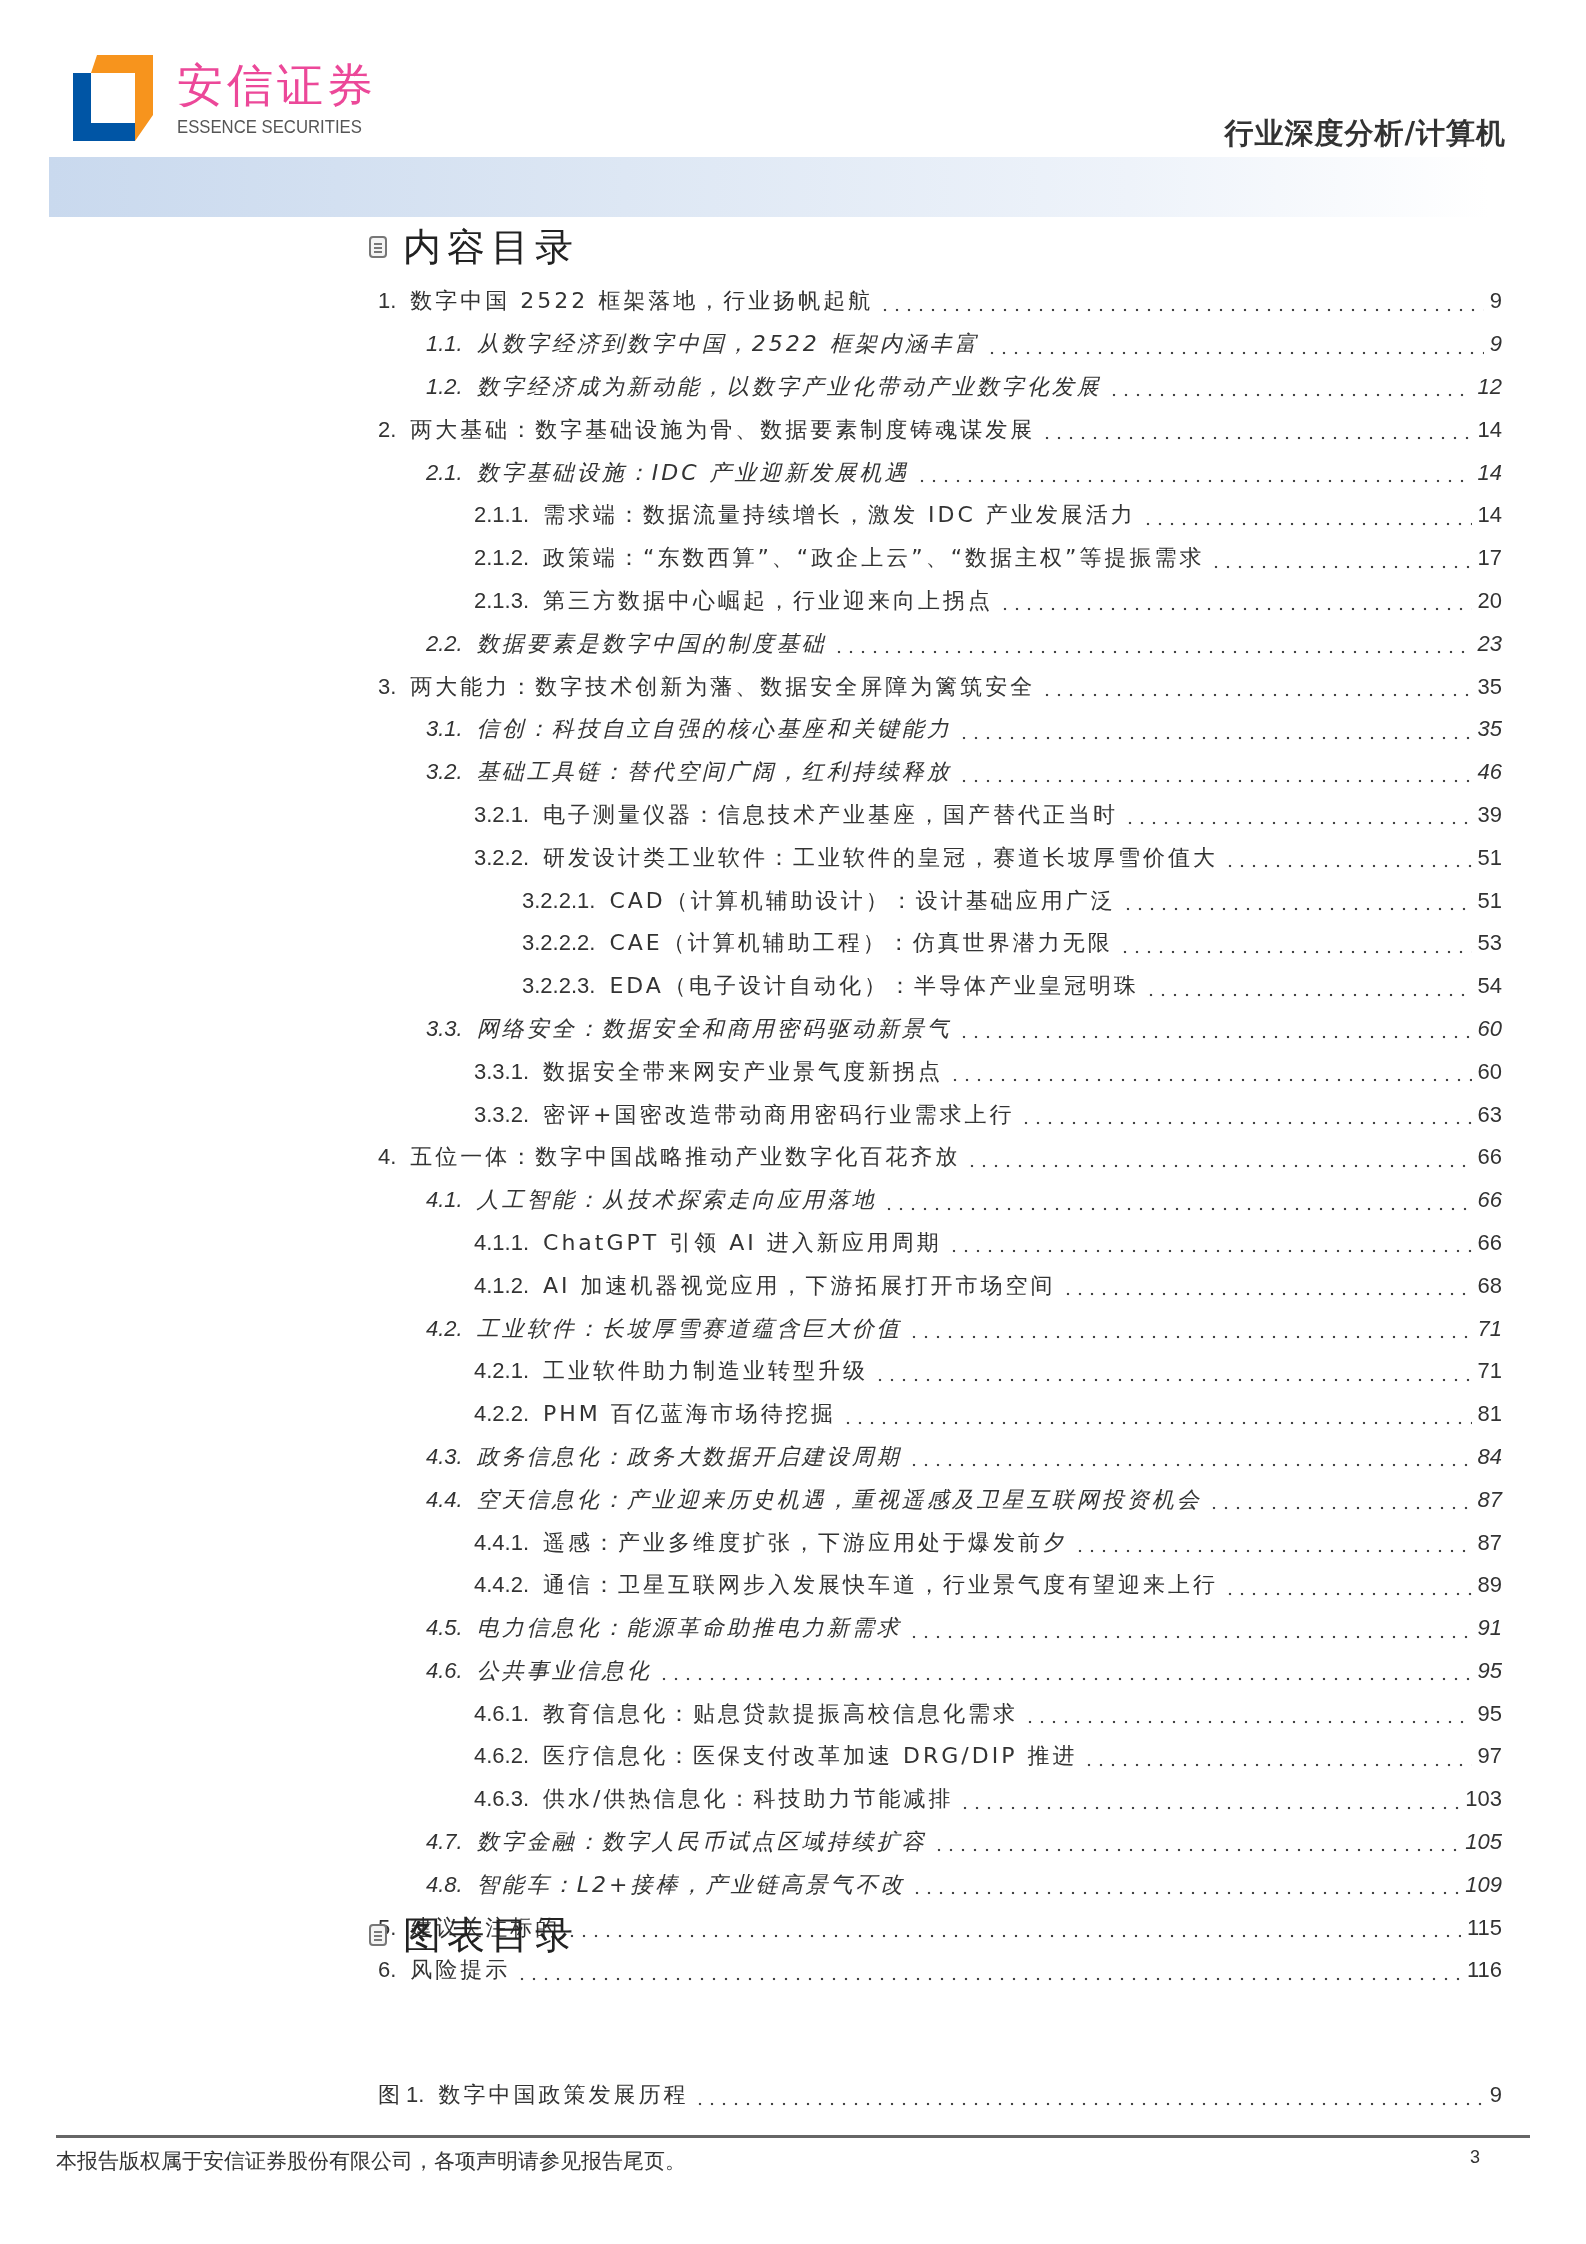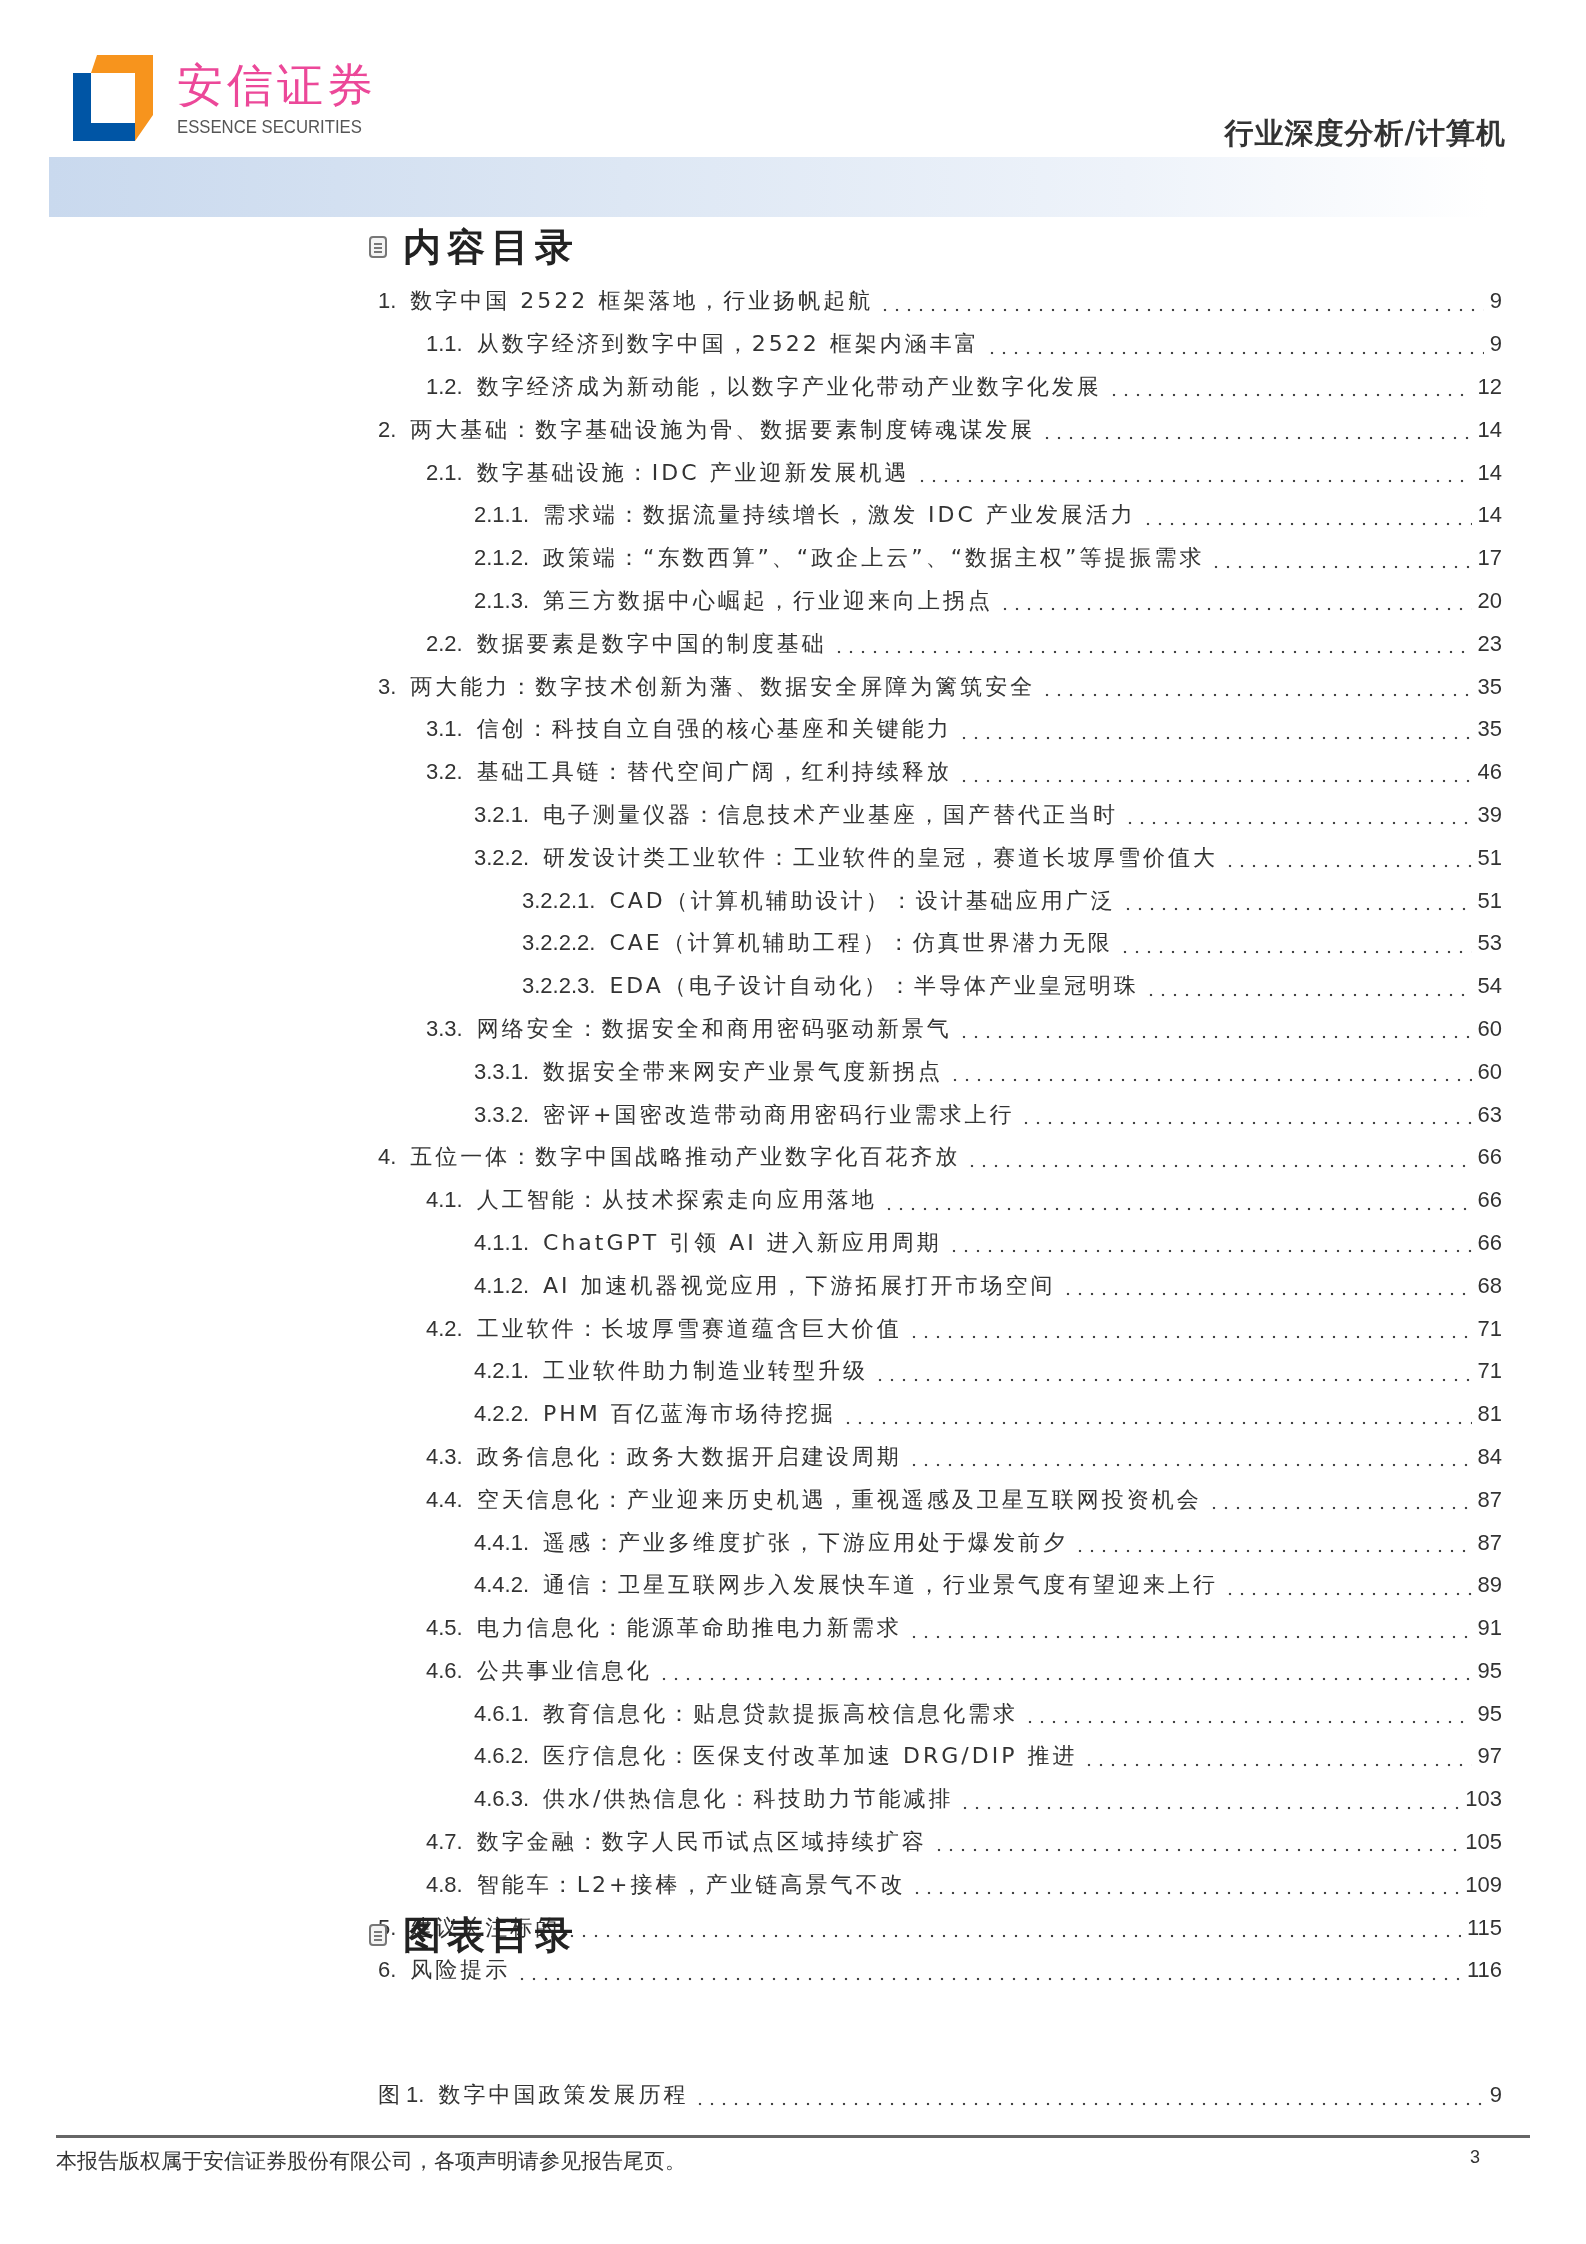--- a/index.html
+++ b/index.html
@@ -36,39 +36,39 @@
     .section-title .icon {
       width: 18px; height: 22px; border: 2px solid #777; border-radius: 4px;
       box-sizing: border-box; margin-right: 16px; position: relative; background:#f4f4f4;
     }
     .section-title .icon::before, .section-title .icon::after {
       content: ""; position: absolute; left: 3px; right: 3px; height: 2px; background: #777;
     }
     .section-title .icon::before { top: 5px; box-shadow: 0 4px 0 #777; }
     .section-title .icon::after { top: 13px; }
     .section-title .label {
-      font-family: "DejaVu Serif", serif; font-size: 38px; font-weight: bold; color: #222;
+      font-family: "DejaVu Serif", serif; font-size: 38px; font-weight: normal; color: #222;
       letter-spacing: 6px;
     }
     .toc { position: absolute; left: 378px; width: 1124px; }
     .toc-row {
       position: relative; height: 42.8px; display: flex; align-items: center;
       font-size: 22px; color: #333; white-space: nowrap;
     }
     .toc-row .num { margin-right: 14px; font-family: "Liberation Sans", sans-serif; }
     .toc-row .text { letter-spacing: 3px; }
     .toc-row .leader {
       flex: 1; margin: 0 6px; height: 22px;
       background-image: radial-gradient(circle, #444 1.3px, transparent 1.6px);
       background-size: 12px 6px; background-repeat: repeat-x; background-position: left bottom;
       align-self: flex-end; margin-bottom: 10px;
     }
     .toc-row .page { font-family: "Liberation Sans", sans-serif; font-size: 22px; min-width: 12px; text-align: right; }
     .lvl1 { padding-left: 0; }
-    .lvl2 { padding-left: 48px; }
+    .lvl2 { padding-left: 48px; font-style: italic; }
     .lvl3 { padding-left: 96px; }
     .lvl4 { padding-left: 144px; }
     .footer-rule { position: absolute; left: 56px; top: 2135px; width: 1474px; height: 3px; background: #666; }
     .footer-text {
       position: absolute; left: 56px; top: 2147px; font-size: 21px; color: #333;
       font-family: "DejaVu Serif", serif;
     }
     .footer-page {
       position: absolute; left: 1470px; top: 2147px; font-size: 18px; color: #333;
       font-family: "Liberation Sans", sans-serif;

